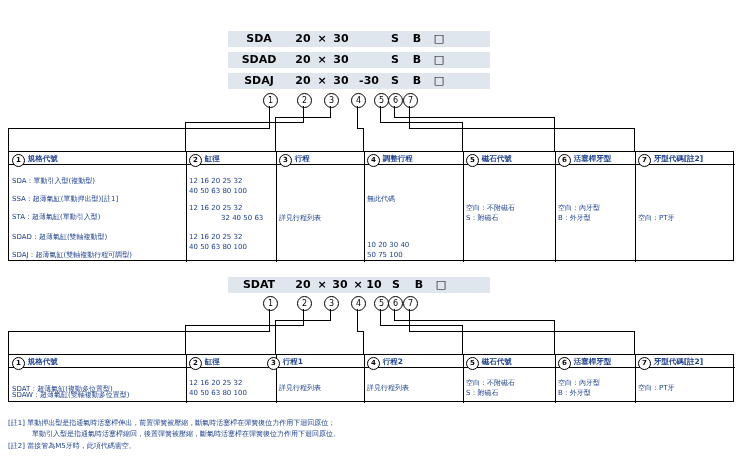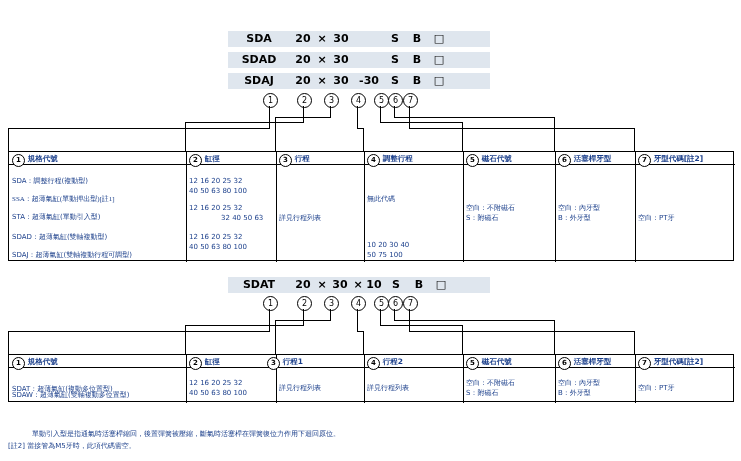--- a/index.html
+++ b/index.html
@@ -180,22 +180,22 @@
   </div>
   <div class="thead" style="left:558px;top:153px;">
     <span class="circle sm" style="position:relative;display:inline-block;top:1px;">6</span>
     <span>活塞桿牙型</span>
   </div>
   <div class="thead" style="left:638px;top:153px;">
     <span class="circle sm" style="position:relative;display:inline-block;top:1px;">7</span>
     <span>牙型代碼[註2]</span>
   </div>
 
-  <div class="tbody" style="left:12px;top:176px;">SDA：調整行程(複動型)</div>
-  <div class="tbody" style="left:12px;top:194px;font-family:Liberation Serif, serif;">SSA：超薄氣缸(單動押出型)[註1]</div>
+  <div class="tbody" style="left:12px;top:176px;">SDA：單動引入型(複動型)</div>
+  <div class="tbody" style="left:12px;top:194px;">SSA：超薄氣缸(單動押出型)[註1]</div>
   <div class="tbody" style="left:12px;top:212px;">STA：超薄氣缸(單動引入型)</div>
   <div class="tbody" style="left:12px;top:232px;">SDAD：超薄氣缸(雙軸複動型)</div>
   <div class="tbody" style="left:12px;top:250px;">SDAJ：超薄氣缸(雙軸複動行程可調型)</div>
 
   <div class="tbody" style="left:189px;top:176px;">12 16  20  25  32</div>
   <div class="tbody" style="left:189px;top:186px;">40 50  63  80 100</div>
   <div class="tbody" style="left:189px;top:203px;">12 16  20  25  32</div>
   <div class="tbody" style="left:189px;top:213px;margin-left:32px;">32  40 50  63</div>
   <div class="tbody" style="left:189px;top:232px;">12 16  20  25  32</div>
   <div class="tbody" style="left:189px;top:242px;">40 50  63  80 100</div>
@@ -300,16 +300,17 @@
   <div class="tbody" style="left:367px;top:383px;">詳見行程列表</div>
 
   <div class="tbody" style="left:466px;top:378px;">空白：不附磁石</div>
   <div class="tbody" style="left:466px;top:388px;">S：附磁石</div>
 
   <div class="tbody" style="left:558px;top:378px;">空白：內牙型</div>
   <div class="tbody" style="left:558px;top:388px;">B：外牙型</div>
 
   <div class="tbody" style="left:638px;top:383px;">空白：PT牙</div>
 
+  <div class="note" style="left:8px;top:418px;">[註1] 單動押出型是指通氣時活塞桿伸出，前置彈簧被壓縮，斷氣時活塞桿在彈簧復位力作用下迴回原位；</div>
   <div class="note" style="left:32px;top:429px;">單動引入型是指通氣時活塞桿縮回，後置彈簧被壓縮，斷氣時活塞桿在彈簧復位力作用下迴回原位。</div>
   <div class="note" style="left:8px;top:441px;">[註2] 當接管為M5牙時，此項代碼需空。</div>
 
 </div>
 
 </body></html>

